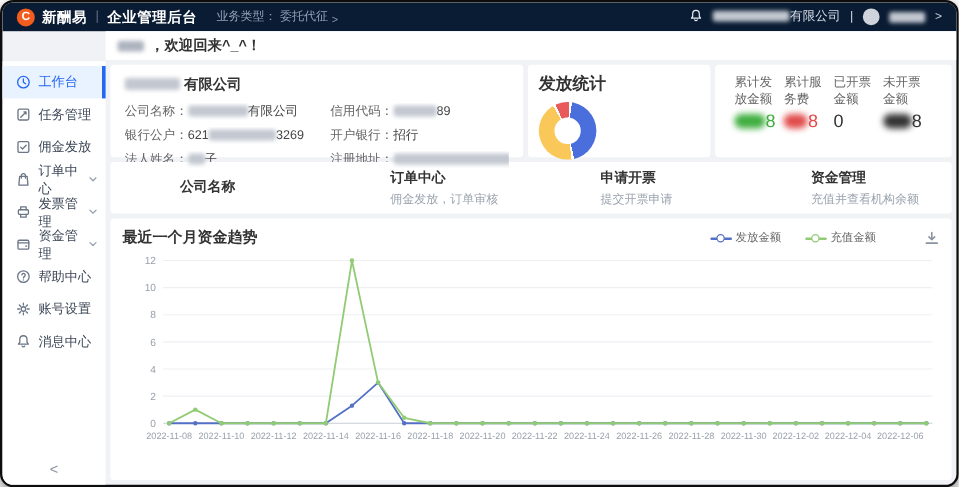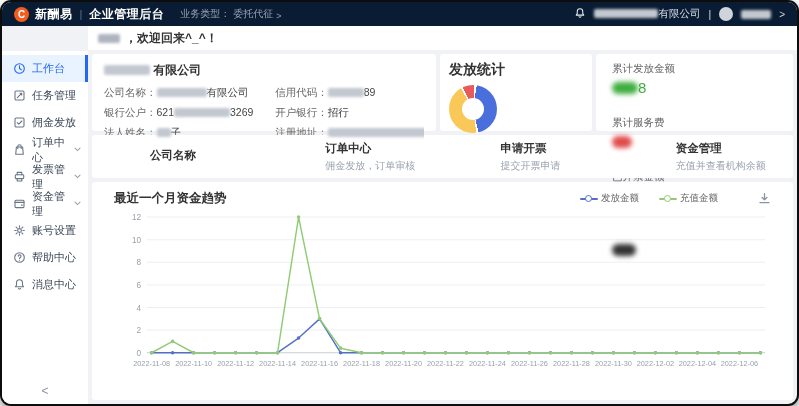--- a/index.html
+++ b/index.html
@@ -43,30 +43,30 @@
   .field{white-space:nowrap;overflow:hidden;}
   .f-val{color:#444;}
   .dist{width:152px;padding:7px 9px;}
   .dist h4{margin:0 0 6px;font-size:14px;color:#333;font-weight:bold;}
   .dist-body{display:flex;align-items:center;gap:9px;}
   .legend{display:flex;flex-direction:column;gap:3px;font-size:9px;color:#555;}
   .lg-item{display:flex;align-items:center;}
   .lg-sq{width:11px;height:7px;border-radius:1px;display:inline-block;margin-right:4px;}
   .donut{width:48px;height:48px;border-radius:50%;position:relative;flex:none;}
   .donut::after{content:"";position:absolute;inset:13px;background:#fff;border-radius:50%;}
-  .summary{flex:1;padding:8px 16px;display:grid;grid-template-columns:1fr;row-gap:20px;}
+  .summary{flex:1;padding:8px 16px;display:grid;grid-template-columns:1fr 1fr 1fr 1fr;row-gap:20px;}
   .sum-label{font-size:10.5px;color:#666;margin-bottom:3px;}
   .sum-value{font-size:15px;color:#333;}
   
   .quicklinks{display:flex;padding:8px 0;height:43px;min-height:43px;align-items:center;}
   .ql{flex:1;padding-left:58px;box-sizing:border-box;}
   .ql-title{font-size:11.5px;font-weight:bold;color:#333;margin-bottom:3px;}
   .ql-desc{font-size:10px;color:#9aa3ae;}
   
-  .chartcard{flex:1;padding:8px 22px 4px;display:flex;flex-direction:column;min-height:0;}
+  .chartcard{flex:1;padding:8px 10px 4px;display:flex;flex-direction:column;min-height:0;}
   .chart-head{display:flex;align-items:center;}
   .chart-title{font-size:12.5px;font-weight:bold;color:#333;}
   .chart-legend{margin-left:auto;display:flex;gap:20px;font-size:9.5px;color:#666;align-items:center;margin-right:40px;}
   .cl-item{display:flex;align-items:center;gap:3px;}
   .cl-icon{width:18px;height:8px;position:relative;}
   .cl-icon::before{content:"";position:absolute;left:0;right:0;top:3px;height:2px;background:currentColor;border-radius:1px;}
   .cl-icon::after{content:"";position:absolute;left:5px;top:0;width:5px;height:5px;border:1.6px solid currentColor;border-radius:50%;background:#fff;}
   .dl{display:inline-flex;cursor:pointer;}
   svg.trend{width:100%;height:168px;margin-top:2px;}
 </style>
@@ -169,35 +169,35 @@
             <span>资金管理</span>
             <span class="mi-chev">
               <svg width="7" height="5" viewBox="0 0 7 5" fill="none">
                 <path d="M1 1.2l2.5 2.4L6 1.2" stroke="#99a1ac" stroke-width="1.1" stroke-linecap="round"></path>
               </svg>
             </span>
           </div>
           <div class="menu-item">
             <span class="mi-icon">
               <svg width="13" height="13" viewBox="0 0 13 13" fill="none" stroke="currentColor" stroke-width="1.1" stroke-linecap="round" stroke-linejoin="round">
-                <circle cx="6.5" cy="6.5" r="1.9"></circle>
-                <path d="M6.5 1.7v1.5M6.5 9.8v1.5M1.7 6.5h1.5M9.8 6.5h1.5M3.1 3.1l1.1 1.1M8.8 8.8l1.1 1.1M9.9 3.1L8.8 4.2M4.2 8.8L3.1 9.9"></path>
-              </svg>
-            </span>
-            <span>账号设置</span>
-          </div>
-          <div class="menu-item">
-            <span class="mi-icon">
-              <svg width="13" height="13" viewBox="0 0 13 13" fill="none" stroke="currentColor" stroke-width="1.1" stroke-linecap="round" stroke-linejoin="round">
                 <circle cx="6.5" cy="6.5" r="4.8"></circle>
                 <path d="M5.2 5.1a1.4 1.4 0 112.3 1.2c-.6.5-1 .7-1 1.3"></path>
                 <path d="M6.5 9.3h.01"></path>
               </svg>
             </span>
             <span>帮助中心</span>
+          </div>
+          <div class="menu-item">
+            <span class="mi-icon">
+              <svg width="13" height="13" viewBox="0 0 13 13" fill="none" stroke="currentColor" stroke-width="1.1" stroke-linecap="round" stroke-linejoin="round">
+                <circle cx="6.5" cy="6.5" r="1.9"></circle>
+                <path d="M6.5 1.7v1.5M6.5 9.8v1.5M1.7 6.5h1.5M9.8 6.5h1.5M3.1 3.1l1.1 1.1M8.8 8.8l1.1 1.1M9.9 3.1L8.8 4.2M4.2 8.8L3.1 9.9"></path>
+              </svg>
+            </span>
+            <span>账号设置</span>
           </div>
           <div class="menu-item">
             <span class="mi-icon">
               <svg width="13" height="13" viewBox="0 0 13 13" fill="none" stroke="currentColor" stroke-width="1.1" stroke-linecap="round" stroke-linejoin="round">
                 <path d="M6.5 1.8c-1.9 0-3 1.4-3 3.2v2.2L2.4 8.8h8.2L9.5 7.2V5c0-1.8-1.1-3.2-3-3.2z"></path>
                 <path d="M5.4 10.4a1.2 1.2 0 002.2 0"></path>
               </svg>
             </span>
             <span>消息中心</span>
           </div>

